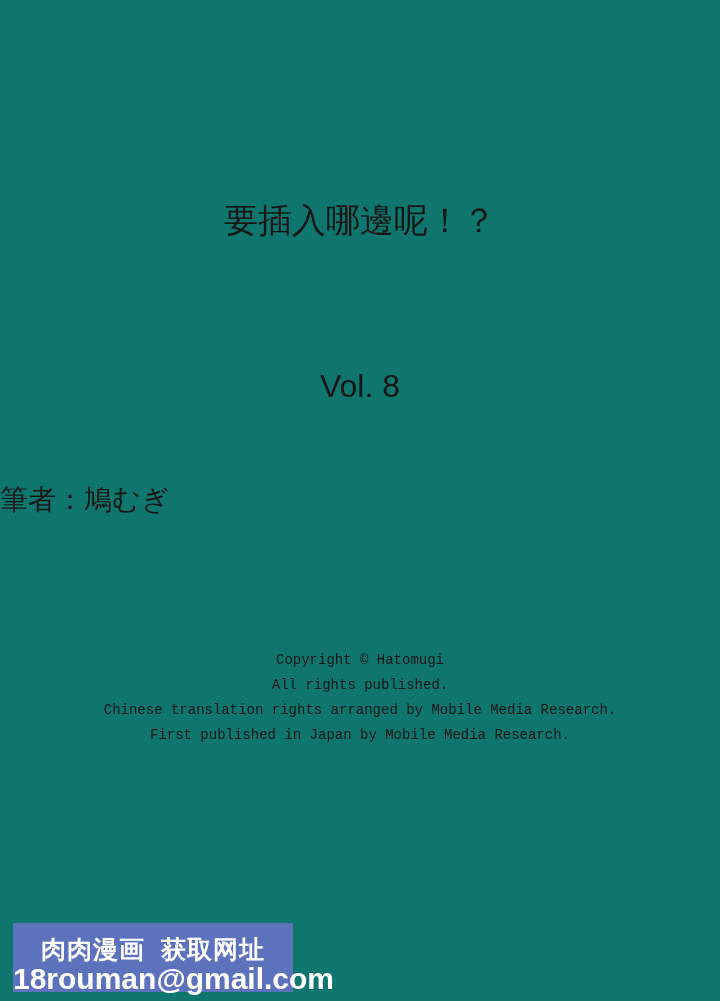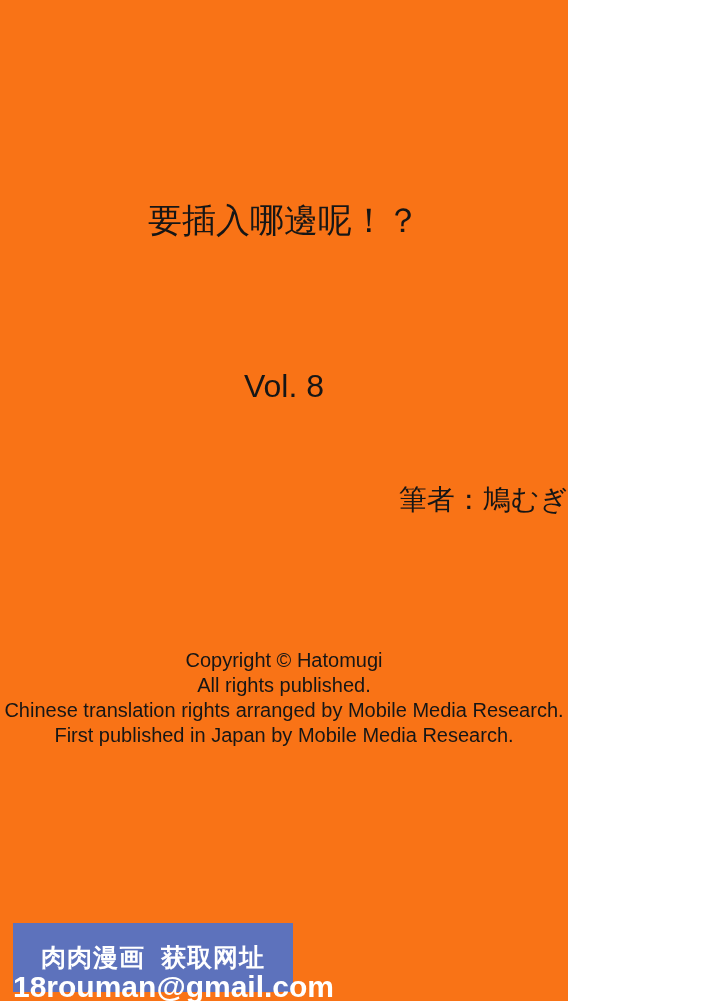--- a/index.html
+++ b/index.html
@@ -2,23 +2,23 @@
 <html><head>
 <meta charset="utf-8">
 <style>
   html, body {
     margin: 0;
     padding: 0;
     background: #ffffff;
   }
   .page {
     position: relative;
-    width: 568px;
+    width: 720px;
     height: 1001px;
-    background: #f97316;
+    background: #0f766e;
     overflow: hidden;
     font-family: "Liberation Sans", sans-serif;
     color: #161616;
   }
   .title-block {
     position: absolute;
     top: 193px;
     left: 0;
     right: 0;
     text-align: center;
@@ -37,45 +37,46 @@
     right: 0;
     text-align: center;
     font-size: 32px;
     line-height: 30px;
   }
   .author-line {
     position: absolute;
     top: 484px;
     left: 0;
     right: 0;
-    text-align: right;
+    text-align: left;
     font-size: 28px;
     line-height: 32px;
   }
   .copyright-block {
     position: absolute;
     top: 648px;
     left: 0;
     right: 0;
     text-align: center;
-    font-size: 20px;
+    font-size: 14px;
     line-height: 25px;
+    font-family: Liberation Mono, monospace;
   }
   .copyright-block div {
     white-space: nowrap;
   }
   .watermark-banner {
     position: absolute;
     left: 13px;
     top: 923px;
     width: 280px;
     height: 69px;
     text-align: center;
     box-sizing: border-box;
-    padding-top: 20px;
+    padding-top: 12px;
   }
   .banner-line1 {
     font-size: 25px;
     font-weight: bold;
     line-height: 28px;
     letter-spacing: 1px;
     white-space: nowrap;
   }
   .banner-cta {
     margin-left: 16px;

